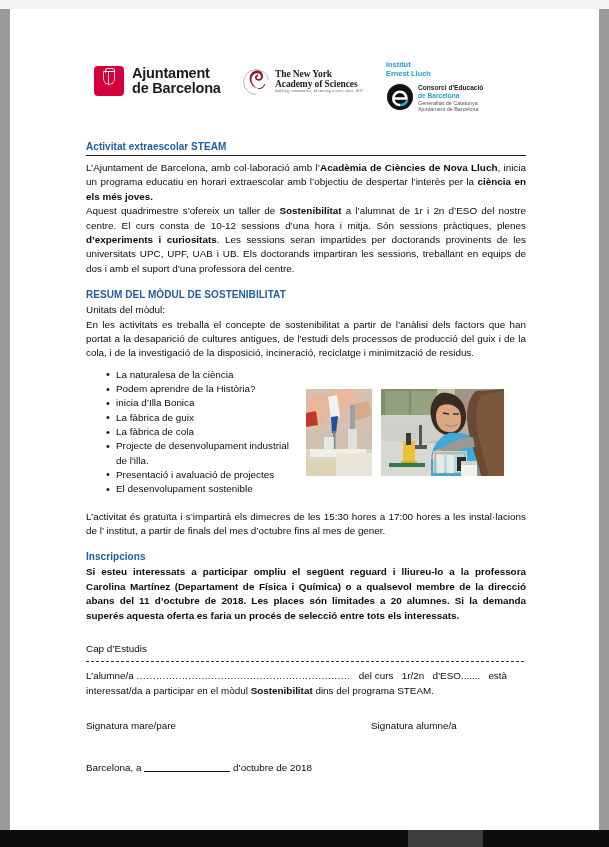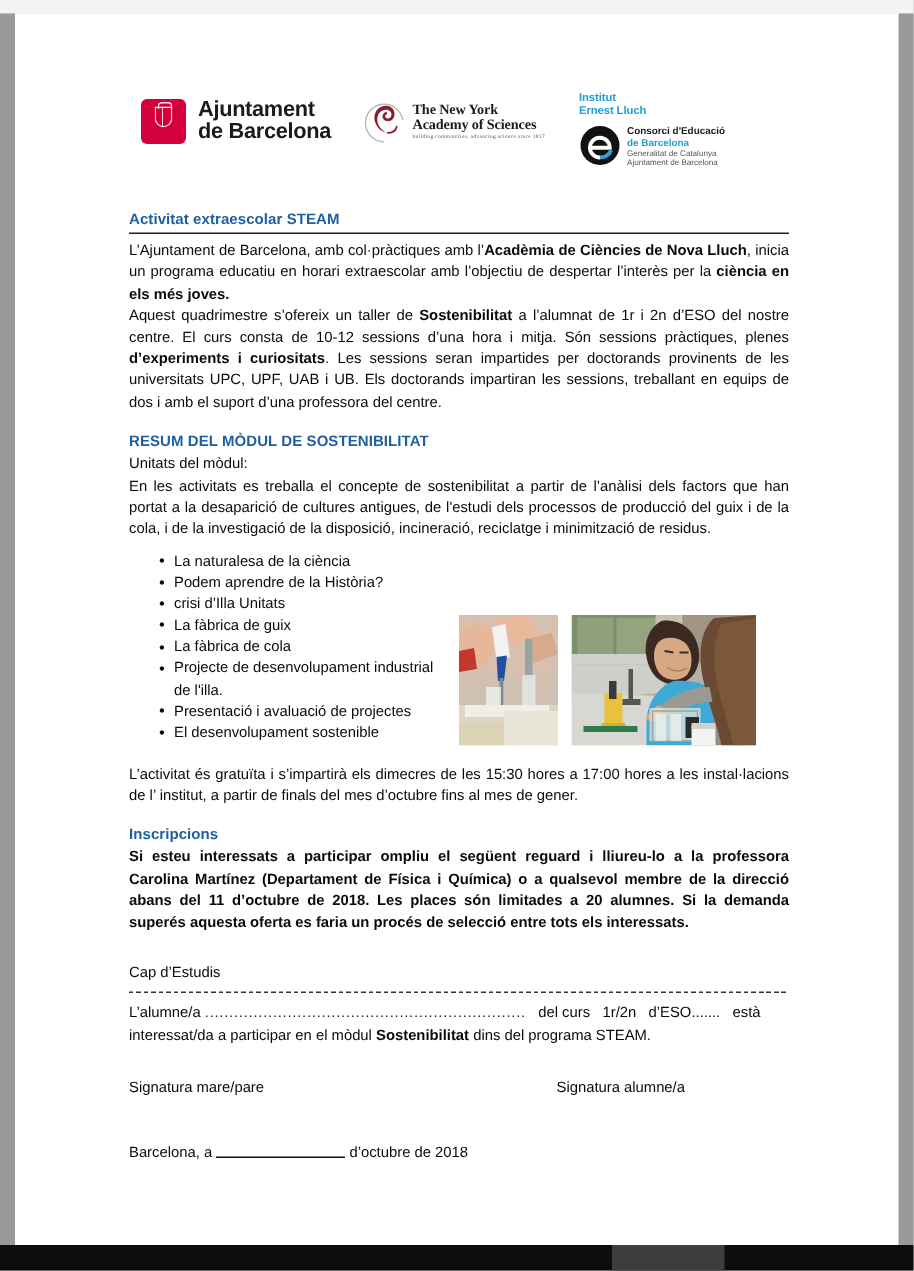--- a/index.html
+++ b/index.html
@@ -216,21 +216,21 @@
     text-align: justify;
   }
   .gap-s { height: 8px; }
   .gap-m { height: 13px; }
   .gap-l { height: 19px; }
   b, strong { font-weight: bold; }
 
   
   .list-photos {
     display: flex;
-    align-items: flex-end;
+    align-items: center;
     margin-top: 7px;
   }
   ul.units {
     margin: 0;
     padding: 0 0 0 20px;
     width: 196px;
     flex: none;
     list-style: none;
   }
   ul.units li {
@@ -345,35 +345,35 @@
               <div class="c3">Generalitat de Catalunya</div>
               <div class="c4">Ajuntament de Barcelona</div>
             </div>
           </div>
         </div>
       </div>
 
       <div class="h-blue">Activitat extraescolar STEAM</div>
       <hr class="rule">
 
-      <p class="body"><span>L’Ajuntament de Barcelona, amb col·pràctiques amb l’</span><b>Acadèmia de Ciències de Nova Lluch</b><span>, inicia un programa educatiu en horari extraescolar amb l’objectiu de despertar l’interès per la </span><b>ciència en els més joves.</b></p>
+      <p class="body"><span>L’Ajuntament de Barcelona, amb col·laboració amb l’</span><b>Acadèmia de Ciències de Nova Lluch</b><span>, inicia un programa educatiu en horari extraescolar amb l’objectiu de despertar l’interès per la </span><b>ciència en els més joves.</b></p>
 
       <p class="body"><span>Aquest quadrimestre s’ofereix un taller de </span><b>Sostenibilitat</b><span> a l’alumnat de 1r i 2n d’ESO del nostre centre. El curs consta de 10-12 sessions d’una hora i mitja. Són sessions pràctiques, plenes </span><b>d’experiments i curiositats</b><span>. Les sessions seran impartides per doctorands provinents de les universitats UPC, UPF, UAB i UB. Els doctorands impartiran les sessions, treballant en equips de dos i amb el suport d’una professora del centre.</span></p>
 
       <div class="gap-m"></div>
 
       <div class="h-blue">RESUM DEL MÒDUL DE SOSTENIBILITAT</div>
       <p class="body">Unitats del mòdul:</p>
       <p class="body">En les activitats es treballa el concepte de sostenibilitat a partir de l’anàlisi dels factors que han portat a la desaparició de cultures antigues, de l'estudi dels processos de producció del guix i de la cola, i de la investigació de la disposició, incineració, reciclatge i minimització de residus.</p>
 
       <div class="list-photos">
         <ul class="units">
           <li>La naturalesa de la ciència</li>
           <li>Podem aprendre de la Història?</li>
-          <li>crisi d’Illa Unitats</li>
+          <li>inicia d’Illa Bonica</li>
           <li>La fàbrica de guix</li>
           <li>La fàbrica de cola</li>
           <li>Projecte de desenvolupament industrial de l'illa.</li>
           <li>Presentació i avaluació de projectes</li>
           <li>El desenvolupament sostenible</li>
         </ul>
 
         <div class="photos">
           <div class="photo photo-1">
             <svg width="66" height="87" viewBox="0 0 66 87">

